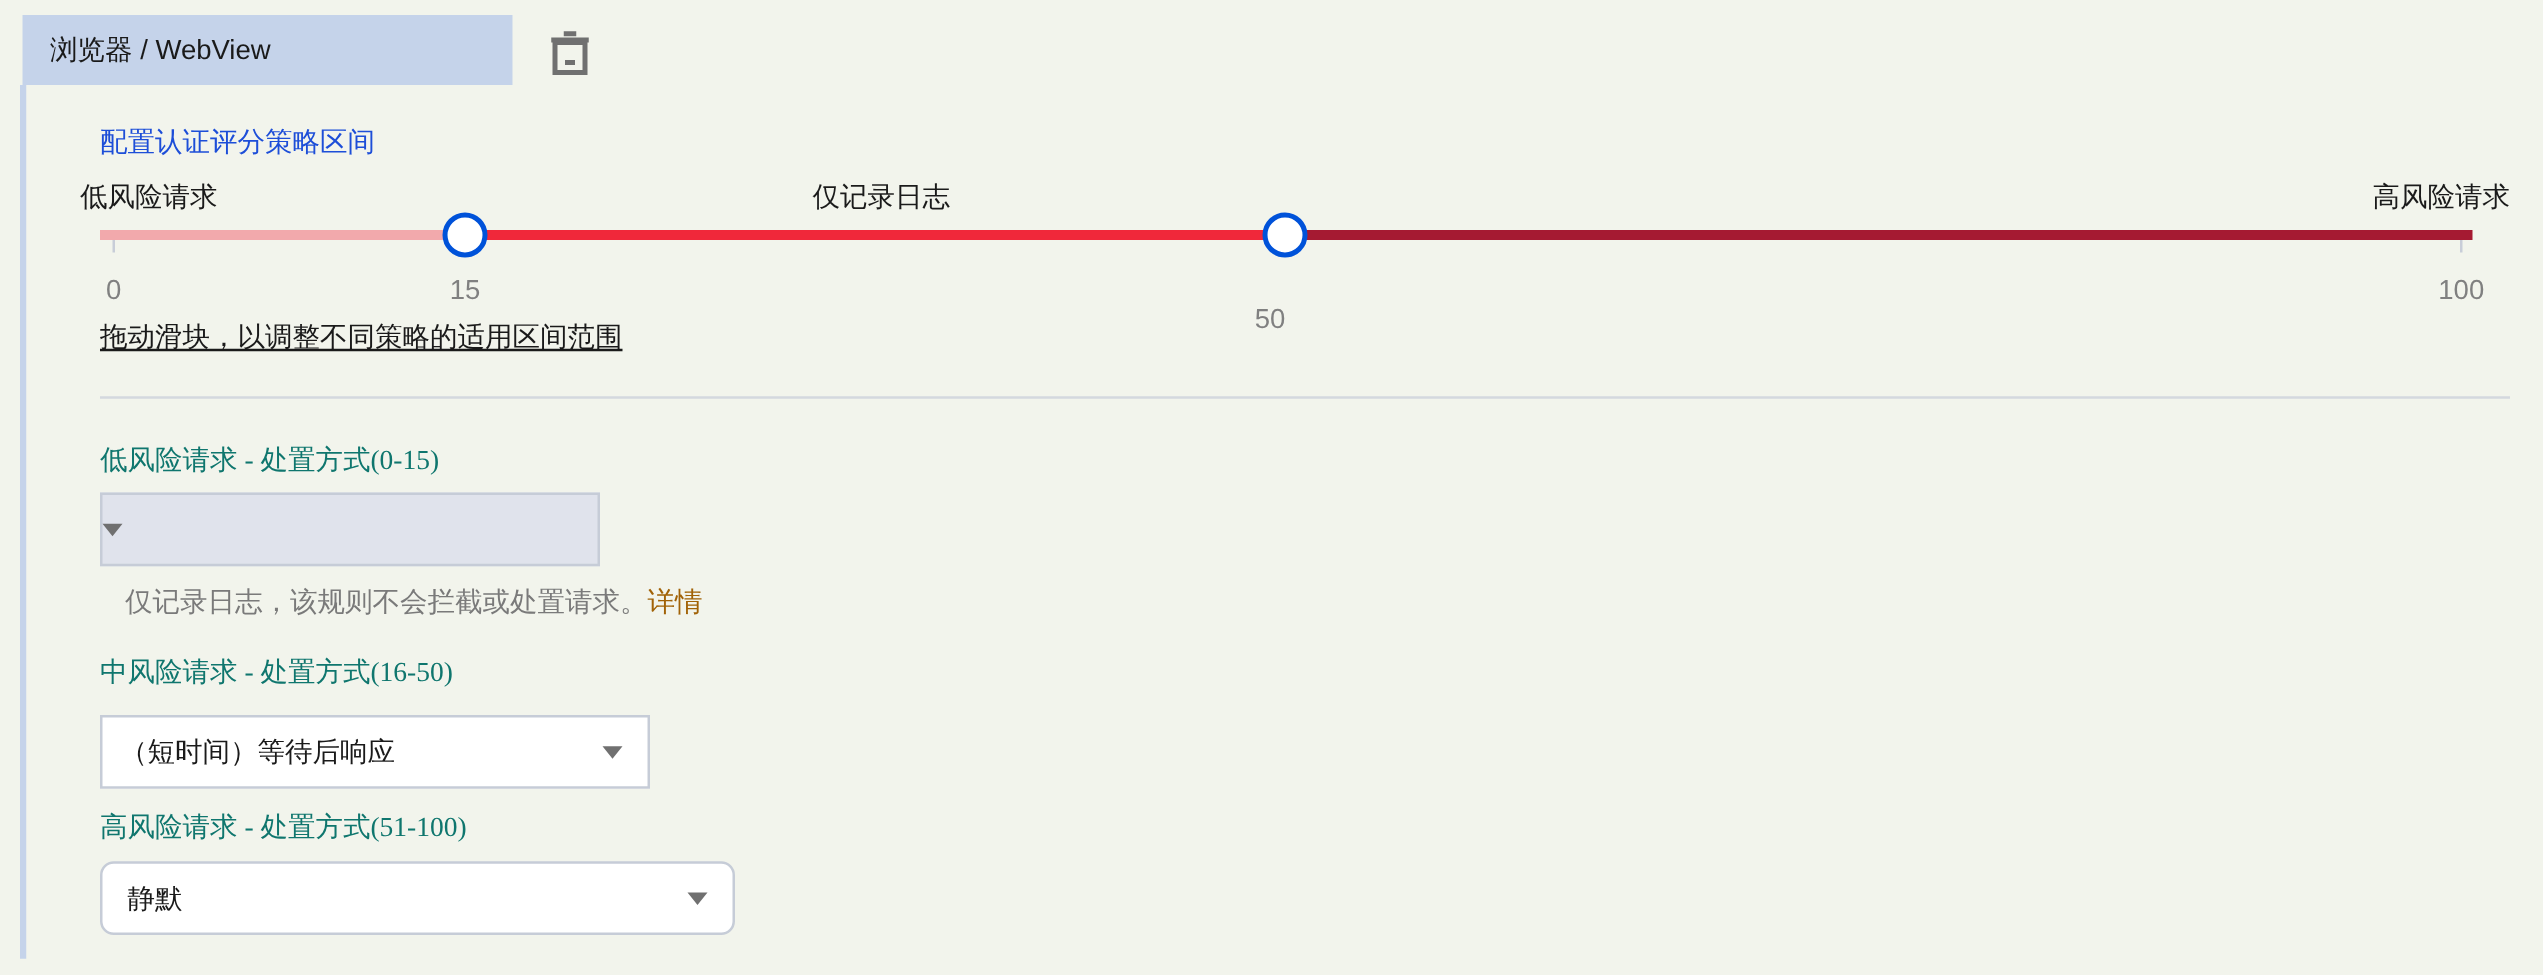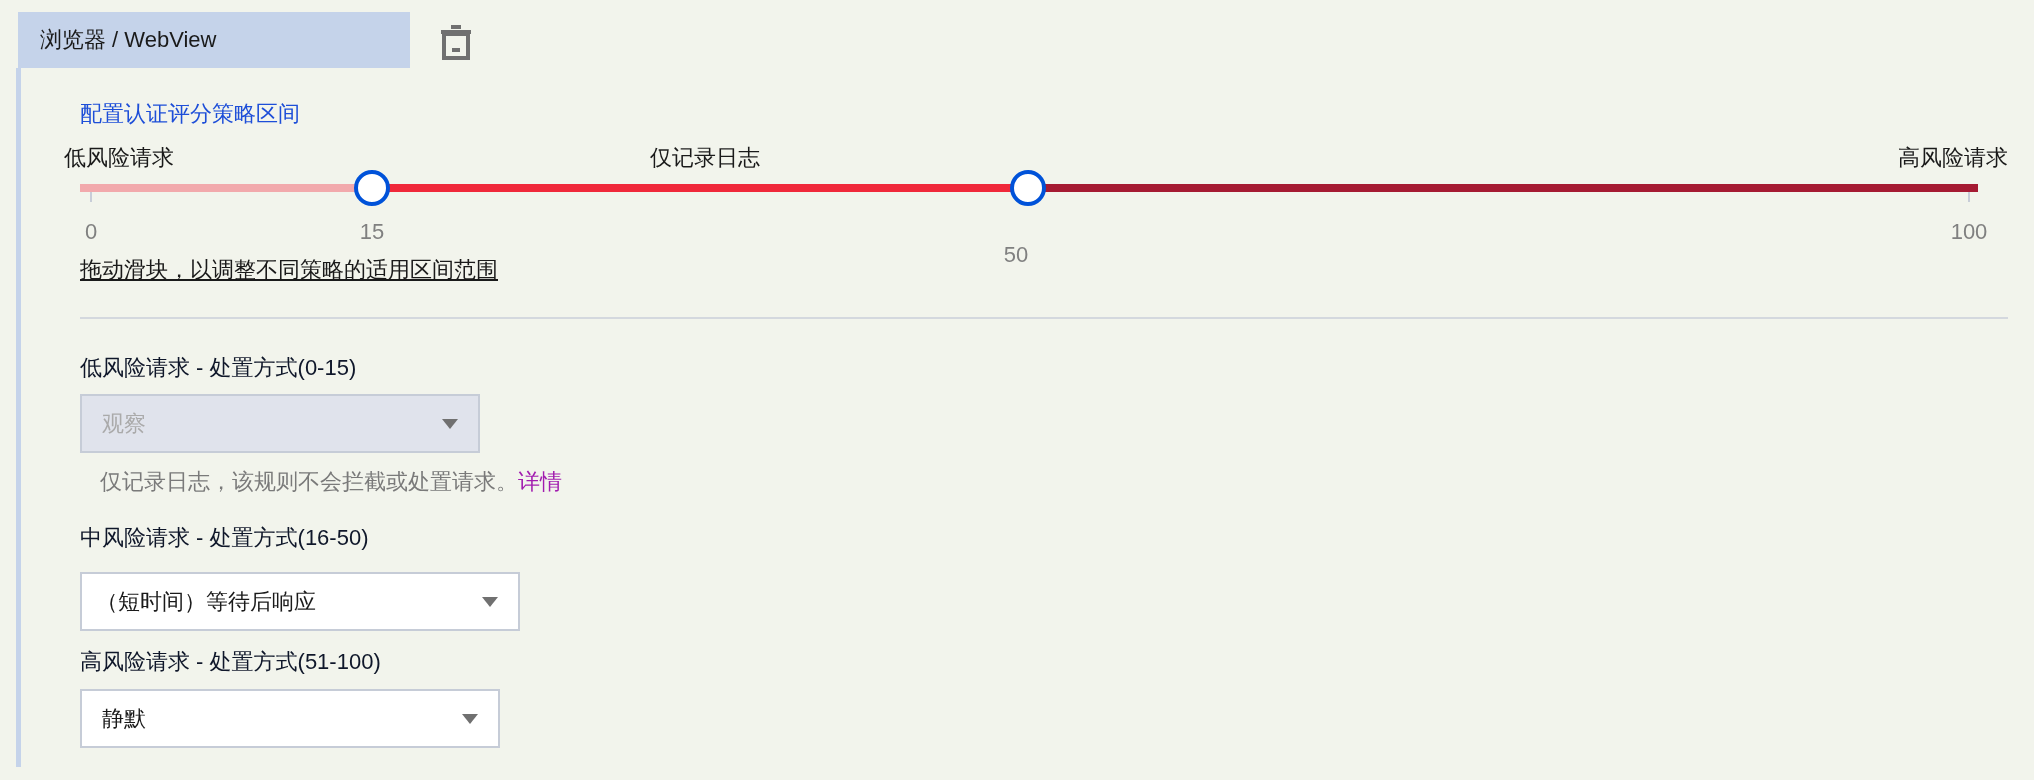--- a/index.html
+++ b/index.html
@@ -56,21 +56,21 @@
     margin-left: -18px;
     cursor: grab;
   }
   .hint {
     left: 80px; top: 256px; font-size: 22px; line-height: 28px; color: #1a1a1a; text-decoration: underline;
   }
   .divider {
     left: 80px; top: 317px; width: 1928px; height: 2px; background: #d4d8de;
   }
   .field-label {
-    left: 80px; font-size: 22px; line-height: 28px; color: #0f172a;
+    left: 80px; font-size: 22px; line-height: 28px; color: #0f766e; font-family: Liberation Serif, serif;
   }
   .select {
     left: 80px; height: 59px;
     box-sizing: border-box;
     border: 2px solid #c6ccd7;
     background: #ffffff;
     display: flex; align-items: center;
     font-size: 22px; color: #1a1a1a;
     cursor: pointer;
   }
@@ -83,21 +83,21 @@
   .select .arrow {
     width: 0; height: 0;
     border-left: 8px solid transparent;
     border-right: 8px solid transparent;
     border-top: 10px solid #707070;
     margin-right: 20px;
   }
   .help {
     left: 100px; top: 468px; font-size: 22px; line-height: 28px; color: #7a7a7a;
   }
-  .help a { color: #a21caf; text-decoration: none; cursor: pointer; }
+  .help a { color: #a16207; text-decoration: none; cursor: pointer; }
 </style>
 </head>
 <body>
 
 <div class="abs header-tab">
   <span>浏览器 / WebView</span>
 </div>
 
 <div class="abs delete-btn">
   <svg width="32" height="36" viewBox="0 0 32 36">
@@ -132,30 +132,29 @@
 <div class="abs tick-label" style="left:372px;">15</div>
 <div class="abs tick-label" style="left:1016px;margin-top:23px;">50</div>
 <div class="abs tick-label" style="left:1969px;">100</div>
 
 <div class="abs hint">拖动滑块，以调整不同策略的适用区间范围</div>
 
 <div class="abs divider"></div>
 
 <div class="abs field-label" style="top:354px;">低风险请求 - 处置方式(0-15)</div>
 <div class="abs select disabled" style="top:394px; width:400px;">
-  <span class="val">观察</span>
   <span class="arrow"></span>
 </div>
 <div class="abs help">
   <span>仅记录日志，该规则不会拦截或处置请求。</span><a>详情</a>
 </div>
 
 <div class="abs field-label" style="top:524px;">中风险请求 - 处置方式(16-50)</div>
 <div class="abs select" style="top:572px; width:440px;">
   <span class="val" style="padding-left:14px;">（短时间）等待后响应</span>
   <span class="arrow"></span>
 </div>
 
 <div class="abs field-label" style="top:648px;">高风险请求 - 处置方式(51-100)</div>
-<div class="abs select" style="top:689px; width:420px;">
+<div class="abs select" style="top:689px; width:508px;border-radius:11px;">
   <span class="val">静默</span>
   <span class="arrow"></span>
 </div>
 
 </body></html>

